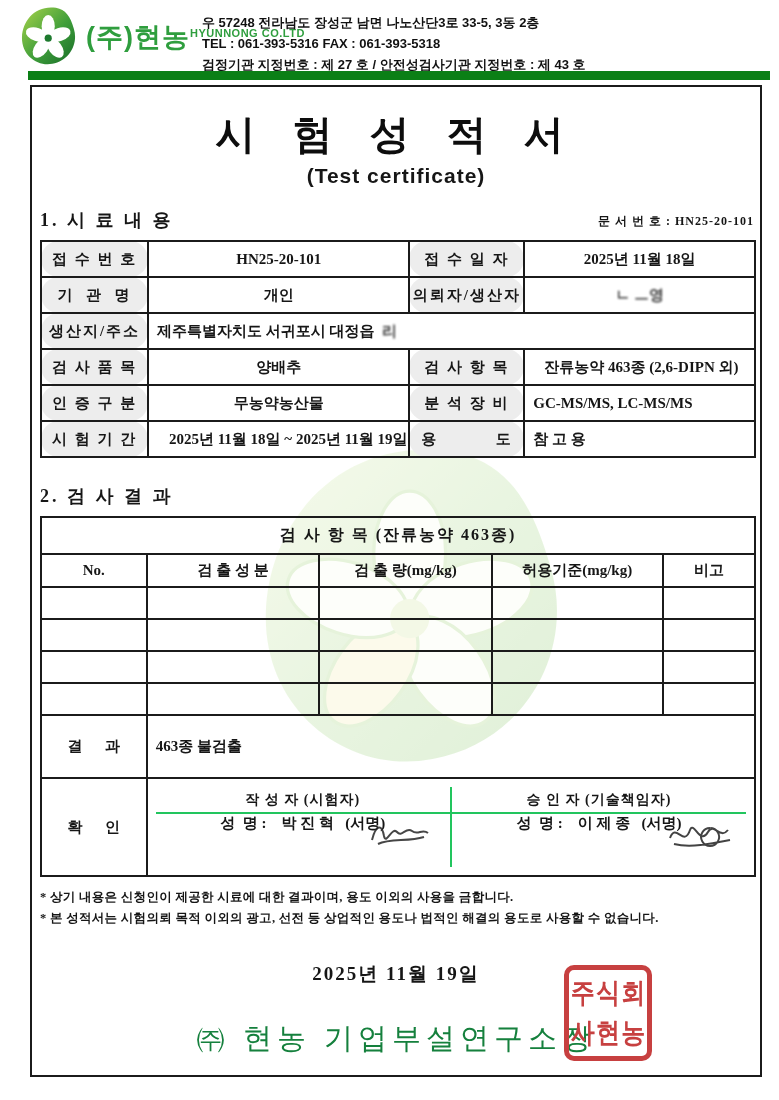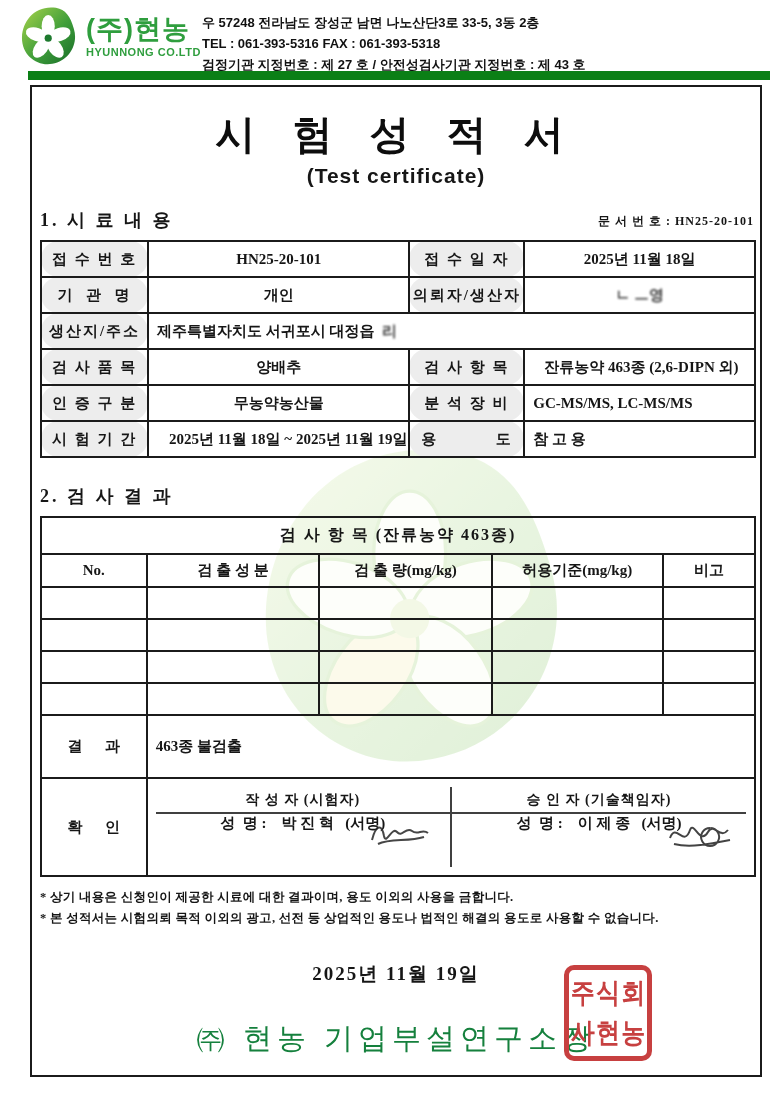--- a/index.html
+++ b/index.html
@@ -2,21 +2,21 @@
 <html><head>
 <meta charset="utf-8">
 <style>
   * { margin:0; padding:0; box-sizing:border-box; }
   body { background:#ffffff; font-family:"Liberation Sans", sans-serif; color:#161616; }
   .page { position:relative; width:779px; height:1100px; background:#ffffff; overflow:hidden; }
 
   
   .logo-wrap { position:absolute; left:20px; top:6px; display:flex; align-items:center; gap:6px; }
   .logo-wrap svg { width:60px; height:62px; }
-  .logo-texts { display:flex; flex-direction:column; line-height:1; }
+  .logo-texts { display:flex; flex-direction:row; line-height:1; }
   .logo-kor { font-size:27px; font-weight:bold; color:#2f9e3e; letter-spacing:1px; }
   .logo-eng { font-size:11px; font-weight:bold; color:#2f9e3e; margin-top:4px; letter-spacing:0.5px; }
   .contact { position:absolute; left:202px; top:12px; font-size:13px; font-weight:bold; line-height:21px; color:#111; }
   .green-bar { position:absolute; left:28px; top:71px; width:742px; height:9px; background:#0b7f16; }
 
   
   .doc { position:absolute; left:30px; top:85px; width:732px; height:992px; border:2px solid #1b1b1b; background:transparent; }
   .doc-inner { position:relative; width:100%; height:100%; }
 
   
@@ -42,21 +42,21 @@
   .blur { filter:blur(1.1px); opacity:0.85; }
 
   .sec2 { margin-top:26px; }
 
   .result-table .caption-row td { height:37px; font-size:16px; letter-spacing:2px; }
   .result-table .head-row td { height:33px; font-size:15px; }
   .result-table .empty-row td { height:32px; }
   .result-table .result-row td { height:63px; font-size:15px; }
   .inner-cell { padding:8px !important; }
   .inner-table { width:100%; height:100%; }
-  .inner-table td { border:2px solid #404040; font-family:"Liberation Serif", serif; font-weight:bold; text-align:center; background:transparent; }
+  .inner-table td { border:2px solid #22c55e; font-family:"Liberation Serif", serif; font-weight:bold; text-align:center; background:transparent; }
   .inner-table tr:first-child td { border-top:none; height:26px; font-size:14px; letter-spacing:1px; }
   .inner-table tr:last-child td { border-bottom:none; height:44px; font-size:15px; position:relative; }
   .inner-table td:first-child { border-left:none; }
   .inner-table td:last-child { border-right:none; }
 
   .sig-scribble { position:absolute; top:6px; pointer-events:none; }
   .sig-1 { right:18px; }
   .sig-2 { right:10px; }
 
   .footnotes { margin:10px 0 0 8px; font-family:"Liberation Serif", serif; font-size:12.5px; font-weight:bold; line-height:21px; letter-spacing:0.3px; }

